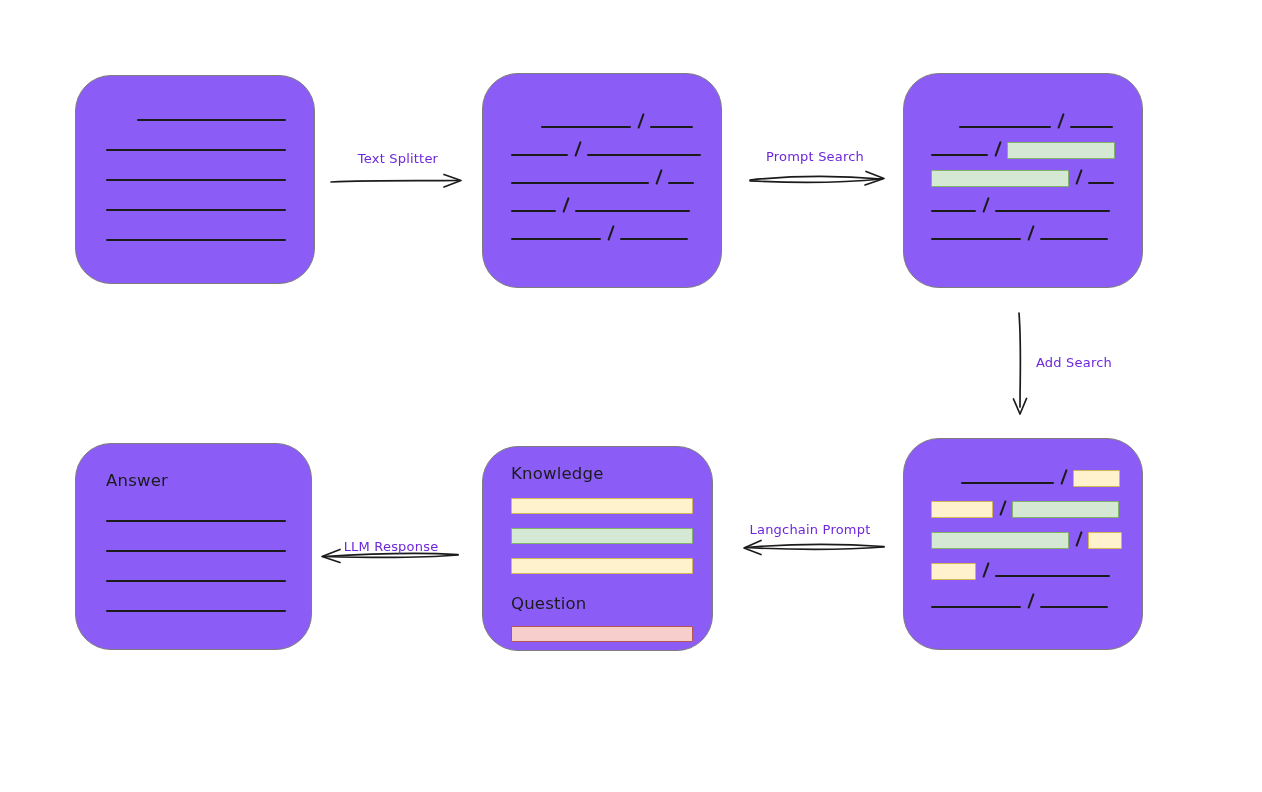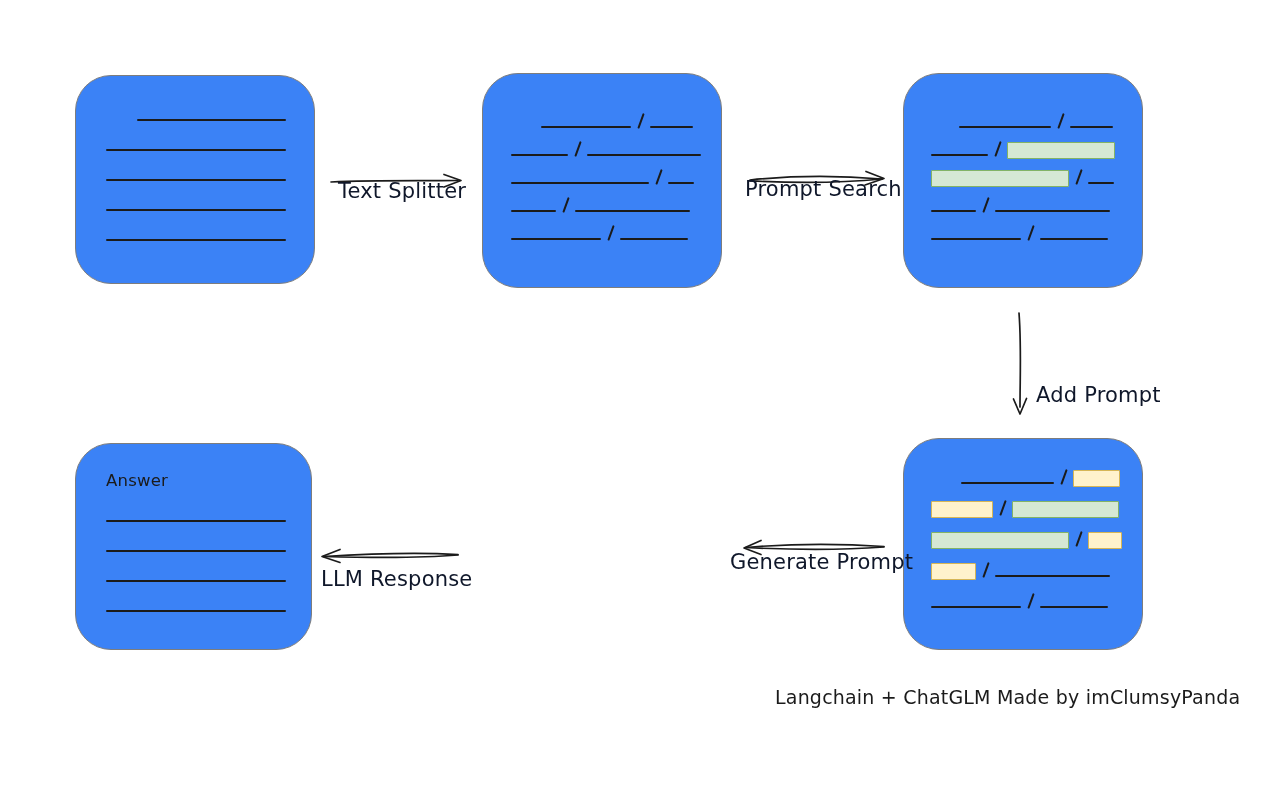--- a/index.html
+++ b/index.html
@@ -8,21 +8,21 @@
     width:1262px;height:792px;
     background:#ffffff;
     overflow:hidden;
     font-family:"DejaVu Sans","Liberation Sans",sans-serif;
     color:#1b1b1b;
   }
   .box{
     position:absolute;
     border:1.4px solid #7d7d7d;
     border-radius:36px;
-    background:#3b82f6;
+    background:#8b5cf6;
     box-sizing:border-box;
   }
   .rows{display:flex;flex-direction:column;}
   .seg-row{display:flex;align-items:flex-end;height:28px;}
   .seg{flex:0 0 auto;box-sizing:border-box;}
   .seg-line{height:2px;background:#1b1b1b;border-radius:1px;}
   .seg-slash{
     width:2.2px;height:16px;background:#1b1b1b;border-radius:1px;
     transform:rotate(20deg);
     margin:0 8px -1px 9px;
@@ -48,27 +48,26 @@
     letter-spacing:.2px;
     line-height:22px;
     color:#1b1b1b;
     white-space:nowrap;
   }
   .kn-label{margin:16px 0 0 28px;}
   .q-label{margin:12px 0 0 28px;}
   .ans-label{margin:26px 0 0 30px;}
   .arrow-label{
     position:absolute;
-    font-size:21px;
+    font-size:13px;
     letter-spacing:.2px;
     line-height:22px;
     text-align:center;
     white-space:nowrap;
-    color:#0f172a;
-    margin-top:32px;
+    color:#6d28d9;
   }
   .arrow-label.left-align{text-align:left;}
   .caption{
     position:absolute;
     font-size:19px;
     letter-spacing:.2px;
     text-align:center;
     white-space:nowrap;
     color:#1b1b1b;
   }
@@ -189,20 +188,40 @@
           <div class="seg seg-line" style="width: 115px;"></div>
         </div>
         <div class="seg-row">
           <div class="seg seg-line" style="width: 90px;"></div>
           <div class="seg seg-slash"></div>
           <div class="seg seg-line" style="width: 68px;"></div>
         </div>
       </div>
   </div>
 
+  <div class="box" style="left:482px;top:446px;width:231px;height:205px">
+    <div class="box-label kn-label">Knowledge</div>
+    <div class="rows bars" style="margin-top:6px">
+        <div class="seg-row">
+          <div class="seg seg-yellow" style="width: 182px; background: rgb(255, 242, 204); border-color: rgb(214, 182, 86);"></div>
+        </div>
+        <div class="seg-row">
+          <div class="seg seg-green" style="width: 182px; background: rgb(213, 232, 212); border-color: rgb(130, 179, 102);"></div>
+        </div>
+        <div class="seg-row">
+          <div class="seg seg-yellow" style="width: 182px; background: rgb(255, 242, 204); border-color: rgb(214, 182, 86);"></div>
+        </div>
+      </div>
+    <div class="box-label q-label">Question</div>
+    <div class="rows bars" style="margin-top:4px">
+        <div class="seg-row">
+          <div class="seg seg-red" style="width: 182px; background: rgb(248, 206, 204); border-color: rgb(184, 84, 80);"></div>
+        </div>
+      </div>
+  </div>
 
   <div class="box" style="left:75px;top:443px;width:237px;height:207px">
     <div class="box-label ans-label">Answer</div>
     <div class="rows answer-lines">
         <div class="seg-row">
           <div class="seg seg-line" style="width: 180px;"></div>
         </div>
         <div class="seg-row">
           <div class="seg seg-line" style="width: 180px;"></div>
         </div>
@@ -236,18 +255,17 @@
     </g>
     <g>
       <path d="M458,554.5 C420,552.3 372,553.5 324,556.5"></path>
       <path d="M458,555 C416,558.6 370,557.8 324,556.5"></path>
       <path d="M340,549.5 L322,556.5 L340,562.5"></path>
     </g>
   </svg>
 
   <div class="arrow-label" style="left:338px;top:148px;width:120px">Text Splitter</div>
   <div class="arrow-label" style="left:745px;top:146px;width:140px">Prompt Search</div>
-  <div class="arrow-label left-align" style="left:1036px;top:352px;width:120px">Add Prompt</div>
-  <div class="arrow-label" style="left:730px;top:519px;width:160px">Generate Prompt</div>
+  <div class="arrow-label left-align" style="left:1036px;top:352px;width:120px">Add Search</div>
+  <div class="arrow-label" style="left:730px;top:519px;width:160px">Langchain Prompt</div>
   <div class="arrow-label" style="left:321px;top:536px;width:140px">LLM Response</div>
 
-  <div class="caption" style="left:775px;top:686px;width:420px">Langchain + ChatGLM Made by imClumsyPanda</div>
 </div>
 
 </body></html>

